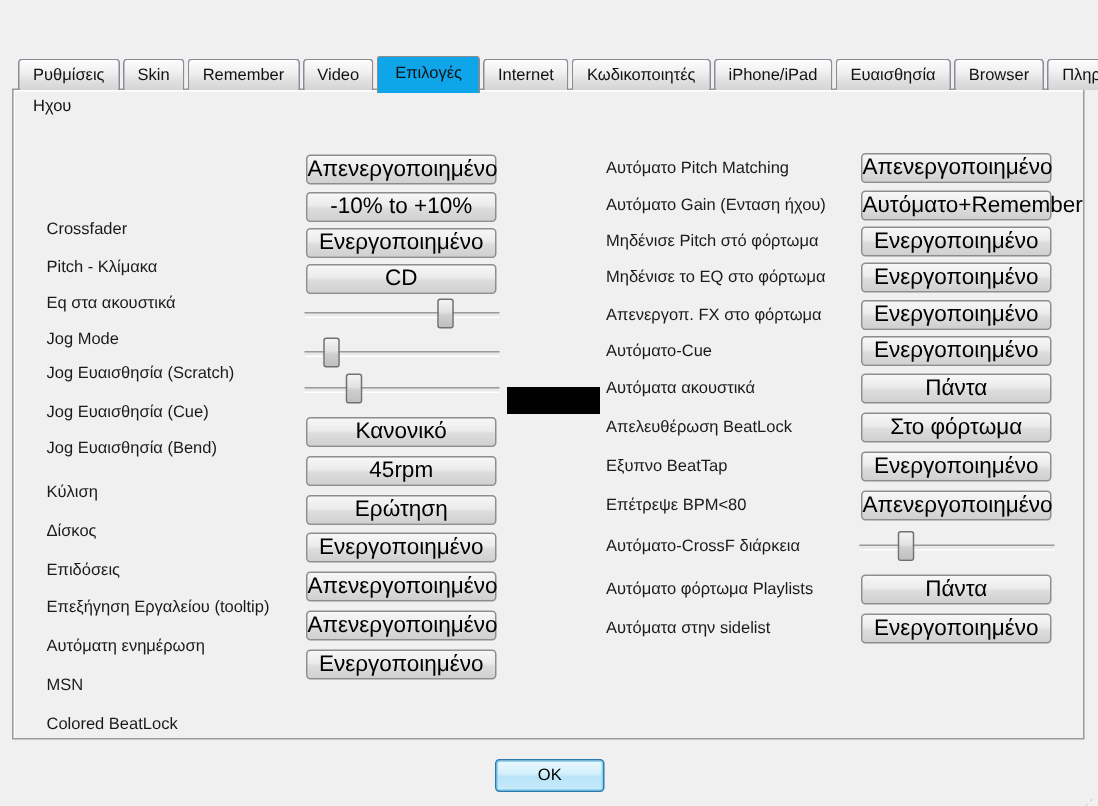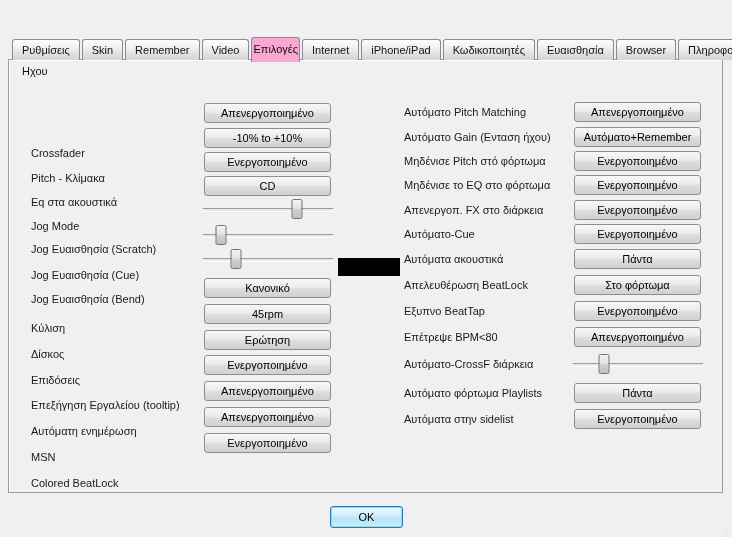--- a/index.html
+++ b/index.html
@@ -17,35 +17,35 @@
   
   .dialog-body{position:absolute;left:0;top:28px;width:732px;height:519px;background:#f0f0f0;}
   .bottom-strip{position:absolute;left:0;bottom:0;width:732px;height:4px;
     background:linear-gradient(90deg,#101010,#1c1c1c 45%,#2a2d2f 60%,#141414);}
 
   
   .tabstrip{position:absolute;left:12px;top:9px;display:flex;align-items:flex-end;z-index:3;}
   .tab{height:21px;line-height:21px;padding:0 9px;margin-right:2px;font-size:11px;color:#111;
     border:1px solid #898c95;border-bottom:none;border-radius:3px 3px 0 0;box-sizing:border-box;
     background:linear-gradient(#fdfdfd,#f0f0f0 40%,#e0e0e0 70%,#d4d4d4);}
-  .tab.active{height:25px;line-height:23px;margin-bottom:-2px;padding:0 1px;z-index:4;position:relative;
-    background:#f9a8d4;border-color:#8c8c8c;}
+  .tab.active{height:25px;line-height:23px;margin-bottom:-2px;padding:0 11px;z-index:4;position:relative;
+    background:#0ea5e9;border-color:#8c8c8c;}
 
   
   .page{position:absolute;left:8px;top:31px;width:713px;height:432px;border:1px solid #9a9a9a;background:#f0f0f0;
     box-shadow:1px 1px 0 #ffffff inset;}
 
   .row{position:absolute;height:20px;}
   .opt-label{position:absolute;font-size:11px;color:#1a1a1a;line-height:20px;white-space:nowrap;}
   .opt-label.lcol{left:22px;margin-top:40px;}
   .opt-label.rcol{left:395px;}
 
   .opt-btn{position:absolute;width:127px;height:20px;box-sizing:border-box;border:1px solid #8e8e8e;border-radius:3px;
     background:linear-gradient(#f7f7f7,#ebebeb 45%,#dddddd 55%,#d0d0d0);
-    font-size:11px;color:#000;line-height:18px;font-family:inherit;padding:0;}
+    font-size:15px;color:#000;line-height:18px;font-family:inherit;padding:0;}
   .opt-btn.lcol{left:195px;}
   .opt-btn.rcol{left:565px;}
 
   .slider{position:absolute;width:130px;height:20px;}
   .slider.lcol{left:194px;}
   .slider.rcol{left:564px;}
   .slider .track{position:absolute;left:0;right:0;top:9px;height:2px;background:#e9e9e9;
     border-top:1px solid #9a9a9a;border-bottom:1px solid #ffffff;}
   .slider .thumb{position:absolute;top:0;width:11px;height:20px;transform:translateX(-50%);box-sizing:border-box;
     border:1px solid #707070;border-radius:2px;background:linear-gradient(#f4f4f4,#e2e2e2 45%,#cfcfcf 55%,#c0c0c0);}
@@ -67,22 +67,22 @@
 
   <div class="dialog-body">
 
     <div class="tabstrip">
       <span class="tab">Ρυθμίσεις Ηχου</span>
       <span class="tab">Skin</span>
       <span class="tab">Remember</span>
       <span class="tab">Video</span>
       <span class="tab active">Επιλογές</span>
       <span class="tab">Internet</span>
+      <span class="tab">Κωδικοποιητές</span>
       <span class="tab">iPhone/iPad</span>
-      <span class="tab">Κωδικοποιητές</span>
       <span class="tab">Ευαισθησία</span>
       <span class="tab">Browser</span>
       <span class="tab">Πληροφορίες</span>
     </div>
 
     <div class="page">
 
       <div class="row" style="top:43px">
         <span class="opt-label lcol">Crossfader</span>
         <button class="opt-btn lcol">Απενεργοποιημένο</button>
@@ -159,21 +159,21 @@
       </div>
       <div class="row" style="top:91px">
         <span class="opt-label rcol">Μηδένισε Pitch στό φόρτωμα</span>
         <button class="opt-btn rcol">Ενεργοποιημένο</button>
       </div>
       <div class="row" style="top:115px">
         <span class="opt-label rcol">Μηδένισε το EQ στο φόρτωμα</span>
         <button class="opt-btn rcol">Ενεργοποιημένο</button>
       </div>
       <div class="row" style="top:140px">
-        <span class="opt-label rcol">Απενεργοπ. FX στο διάρκεια</span>
+        <span class="opt-label rcol">Απενεργοπ. FX στο φόρτωμα</span>
         <button class="opt-btn rcol">Ενεργοποιημένο</button>
       </div>
       <div class="row" style="top:164px">
         <span class="opt-label rcol">Αυτόματο-Cue</span>
         <button class="opt-btn rcol">Ενεργοποιημένο</button>
       </div>
       <div class="row" style="top:189px">
         <span class="opt-label rcol">Αυτόματα ακουστικά</span>
         <button class="opt-btn rcol">Πάντα</button>
       </div>

